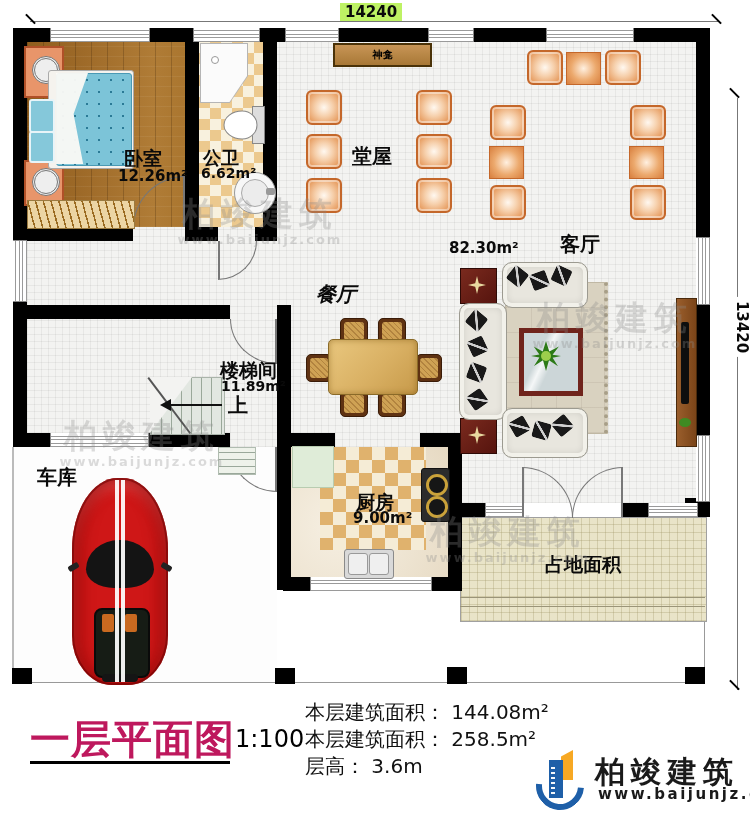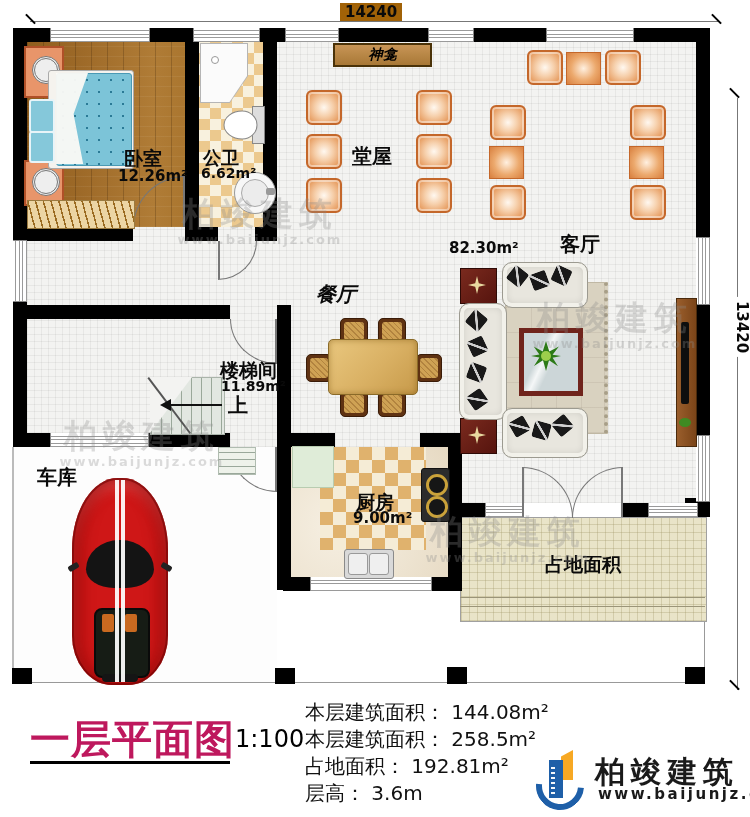--- a/index.html
+++ b/index.html
@@ -34,21 +34,21 @@
   .dim-line{position:absolute;background:#777;}
   .tick{position:absolute;width:13px;height:2px;background:#000;transform:rotate(45deg);}
   .stat-line{font-size:20px;line-height:27px;color:#111;white-space:nowrap;}
 </style>
 </head>
 <body>
 
 <div class="dim-line" style="left:30px;top:21px;width:688px;height:1px;"></div>
 <div class="tick" style="left:24px;top:18px;"></div>
 <div class="tick" style="left:710px;top:18px;"></div>
-<div class="lbl" style="left:340px;top:3px;font-size:15px;background:#a16207;padding:0 5px;">14240</div>
+<div class="lbl" style="left:340px;top:3px;font-size:15px;background:#bef264;padding:0 5px;">14240</div>
 
 <div class="dim-line" style="left:737px;top:98px;width:1px;height:592px;"></div>
 <div class="tick" style="left:728px;top:92px;"></div>
 <div class="tick" style="left:728px;top:684px;"></div>
 <div class="lbl" style="left:712px;top:318px;font-size:15px;background:#fff;padding:0 4px;transform:rotate(90deg);transform-origin:center;">13420</div>
 
 <div class="floor-grid" style="left:27px;top:42px;width:669px;height:461px;"></div>
 
 <div class="abs" style="left:27px;top:42px;width:158px;height:185px;
   background:linear-gradient(90deg,#8f5d1d 0%,#a06c2a 40%,#b07c36 80%,#aa762f 100%);
@@ -147,21 +147,21 @@
 <div class="abs" style="left:201px;top:44px;width:46px;height:58px;background:#fbfbfb;
   clip-path:polygon(0 0,100% 0,100% 55%,62% 100%,0 100%);"></div>
 <div class="abs" style="left:211px;top:56px;width:6px;height:6px;border-radius:50%;border:1px solid #999;background:#fff;"></div>
 <div class="abs" style="left:252px;top:106px;width:11px;height:36px;background:#ddd;border:1px solid #888;"></div>
 <div class="abs" style="left:226px;top:108px;width:27px;height:32px;background:#fff;border:1.5px solid #888;border-radius:50% 50% 50% 50%/45% 45% 55% 55%;transform:rotate(90deg);"></div>
 <div class="abs" style="left:234px;top:172px;width:40px;height:40px;background:#f7f7f7;border:1.5px solid #999;border-radius:50%;"></div>
 <div class="abs" style="left:241px;top:179px;width:26px;height:26px;background:#ececec;border:1px solid #aaa;border-radius:50%;"></div>
 <div class="abs" style="left:266px;top:188px;width:9px;height:7px;background:#999;border-radius:2px;"></div>
 
 <div class="abs" style="left:333px;top:43px;width:95px;height:20px;background:linear-gradient(180deg,#c89556,#a87836);border:2px solid #4a3208;display:flex;align-items:center;justify-content:center;">
-  <span class="lbl" style="position:static;font-size:14px;color:#000;font-style:italic;">神龛</span>
+  <span class="lbl" style="position:static;font-size:10px;color:#000;">神龛</span>
 </div>
 
 <div class="chair" style="left:527px;top:50px;"></div>
 <div class="sqtable" style="left:566px;top:52px;"></div>
 <div class="chair" style="left:605px;top:50px;"></div>
 
 <div class="chair" style="left:306px;top:90px;"></div>
 <div class="chair" style="left:306px;top:134px;"></div>
 <div class="chair" style="left:306px;top:178px;"></div>
 
@@ -297,24 +297,20 @@
 <div class="abs" style="left:305px;top:699px;">
   <div class="stat-line">
     <span>本层建筑面积：</span>
     <span>144.08m²</span>
   </div>
   <div class="stat-line">
     <span>本层建筑面积：</span>
     <span>258.5m²</span>
   </div>
   <div class="stat-line">
-    <span>占地面积：</span>
-    <span>192.81m²</span>
-  </div>
-  <div class="stat-line">
     <span>层高：</span>
     <span>3.6m</span>
   </div>
 </div>
 
 <div class="abs" style="left:535px;top:748px;width:210px;height:60px;">
   <div style="position:absolute;left:0;top:2px;width:54px;height:54px;">
     <div style="position:absolute;left:1px;top:12px;width:36px;height:36px;border-radius:50%;
       border:6px solid #1e5fa8;border-top-color:transparent;border-right-color:transparent;transform:rotate(-40deg);"></div>
     <div style="position:absolute;left:26px;top:0;width:12px;height:30px;background:#f7a823;

